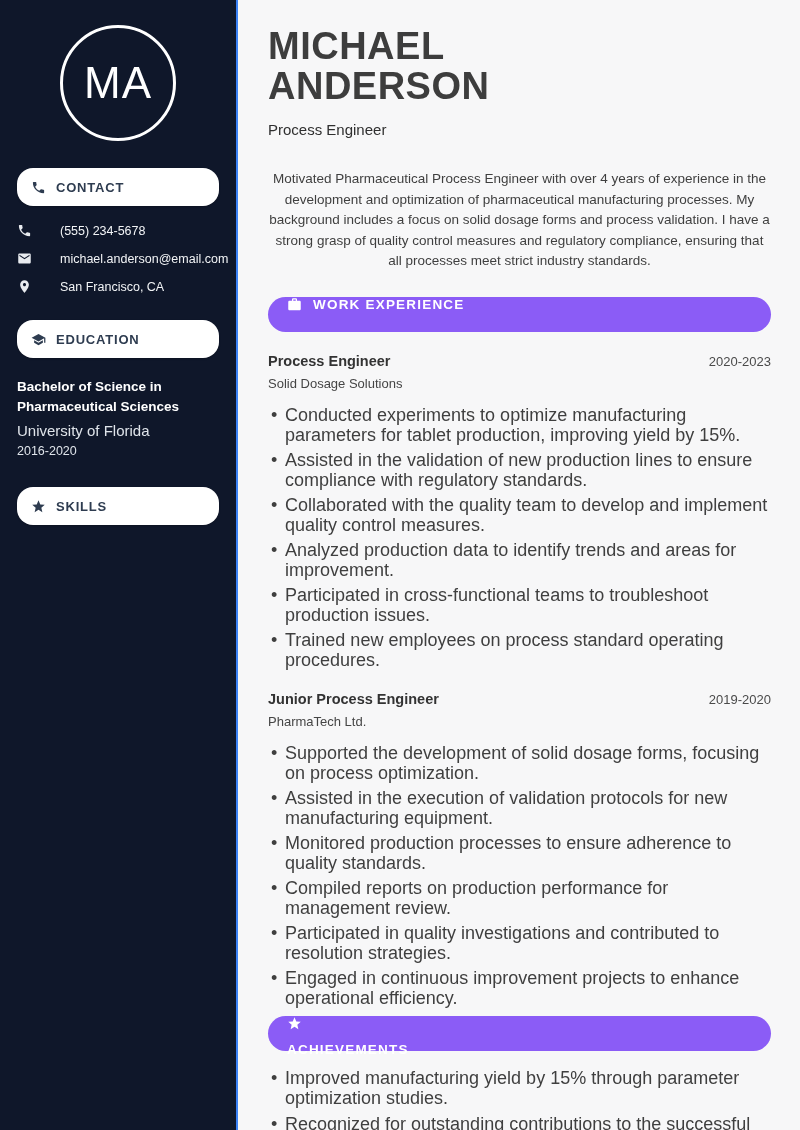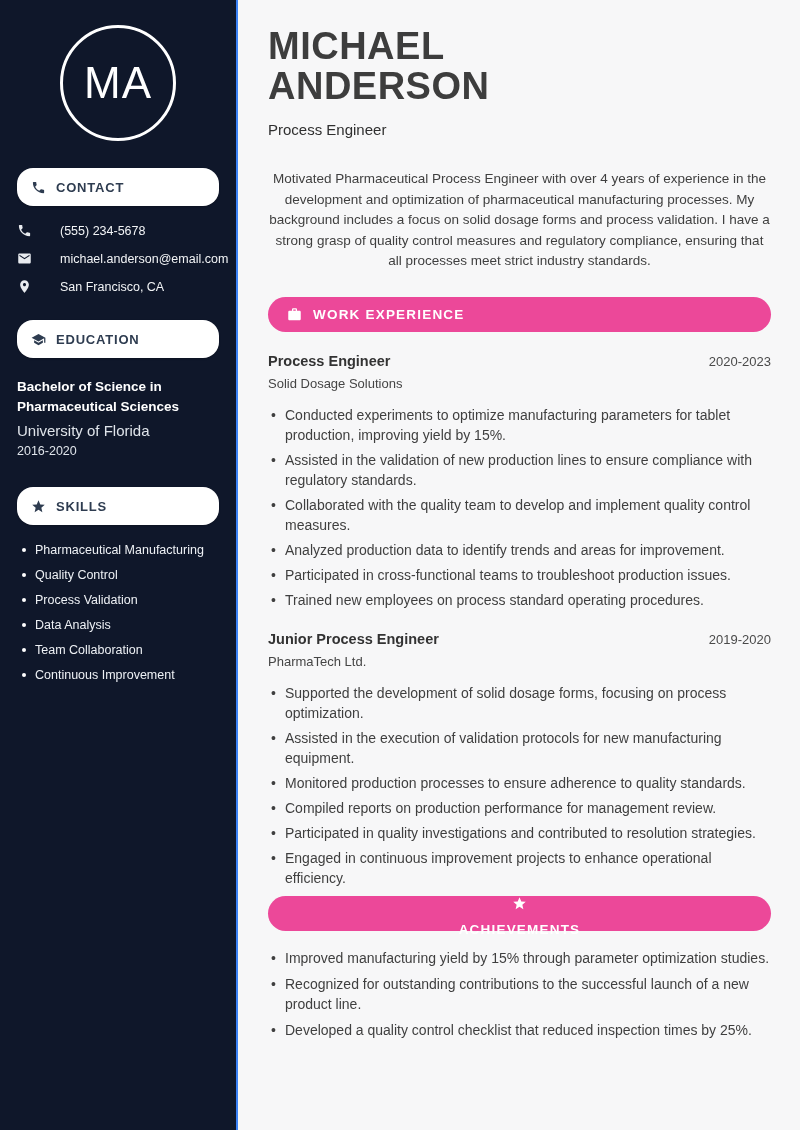--- a/index.html
+++ b/index.html
@@ -34,34 +34,34 @@
                   color:#EEF1F5; margin-bottom:10px; line-height:15px; }
   .side-list li::before { content:""; position:absolute; left:0; top:5px;
                           width:4px; height:4px; border-radius:50%; background:#fff; }
 
   
   .main { flex:1; background:#F7F7F8; padding:26px 29px 0 30px; }
   .name { font-size:38px; line-height:40px; font-weight:bold; color:#3D3D3D; letter-spacing:0.5px; }
   .role { margin-top:15px; font-size:15px; color:#2F2F2F; }
   .summary { margin-top:31px; font-size:13.5px; line-height:20.5px; color:#3F3F3F;text-align:center; }
 
-  .section-pill { margin-top:25px; height:35px; background:#ec4899; border-radius:18px;
-                  display:flex; align-items:center; gap:11px; padding:0 19px;
+  .section-pill { margin-top:25px; height:35px; background:#8b5cf6; border-radius:18px;
+                  display:flex; align-items:flex-start; gap:11px; padding:0 19px;
                   color:#fff; font-weight:bold; font-size:13.5px; letter-spacing:1.2px; }
   .section-pill svg { width:15px; height:15px; fill:#fff; flex:0 0 15px; }
   .section-pill.tight { margin-top:8px;flex-direction:column; }
 
   .job { margin-top:21px; }
   .job-head { display:flex; justify-content:space-between; align-items:baseline; }
   .job-title { font-size:14.5px; font-weight:bold; color:#333; }
   .job-dates { font-size:13px; color:#4A4A4A; }
   .job-company { margin-top:7px; font-size:13px; color:#454545; }
 
   .bullets { margin-top:14px; list-style:none; }
-  .bullets li { position:relative; padding-left:17px; font-size:14px; line-height:20px;
+  .bullets li { position:relative; padding-left:17px; font-size:18px; line-height:20px;
                 color:#3F3F3F; margin-bottom:5px; }
   .bullets li::before { content:"•"; position:absolute; left:3px; color:#3F3F3F; }
   .bullets.ach { margin-top:17px; }
   .bullets.ach li { margin-bottom:6px; }
 </style>
 </head>
 <body>
 
 <div class="page">
 
@@ -114,28 +114,20 @@
       </div>
     </div>
 
     <div class="side-section">
       <div class="side-pill">
         <svg viewBox="0 0 24 24">
             <path d="M12 17.27L18.18 21l-1.64-7.03L22 9.24l-7.19-.61L12 2 9.19 8.63 2 9.24l5.46 4.73L5.82 21z"></path>
           </svg>
         <span>SKILLS</span>
       </div>
-      <ul class="side-list">
-        <li>Pharmaceutical Manufacturing</li>
-        <li>Quality Control</li>
-        <li>Process Validation</li>
-        <li>Data Analysis</li>
-        <li>Team Collaboration</li>
-        <li>Continuous Improvement</li>
-      </ul>
     </div>
 
 
   </aside>
 
   <main class="main">
 
     <h1 class="name">
       <div>MICHAEL</div>
       <div>ANDERSON</div>

